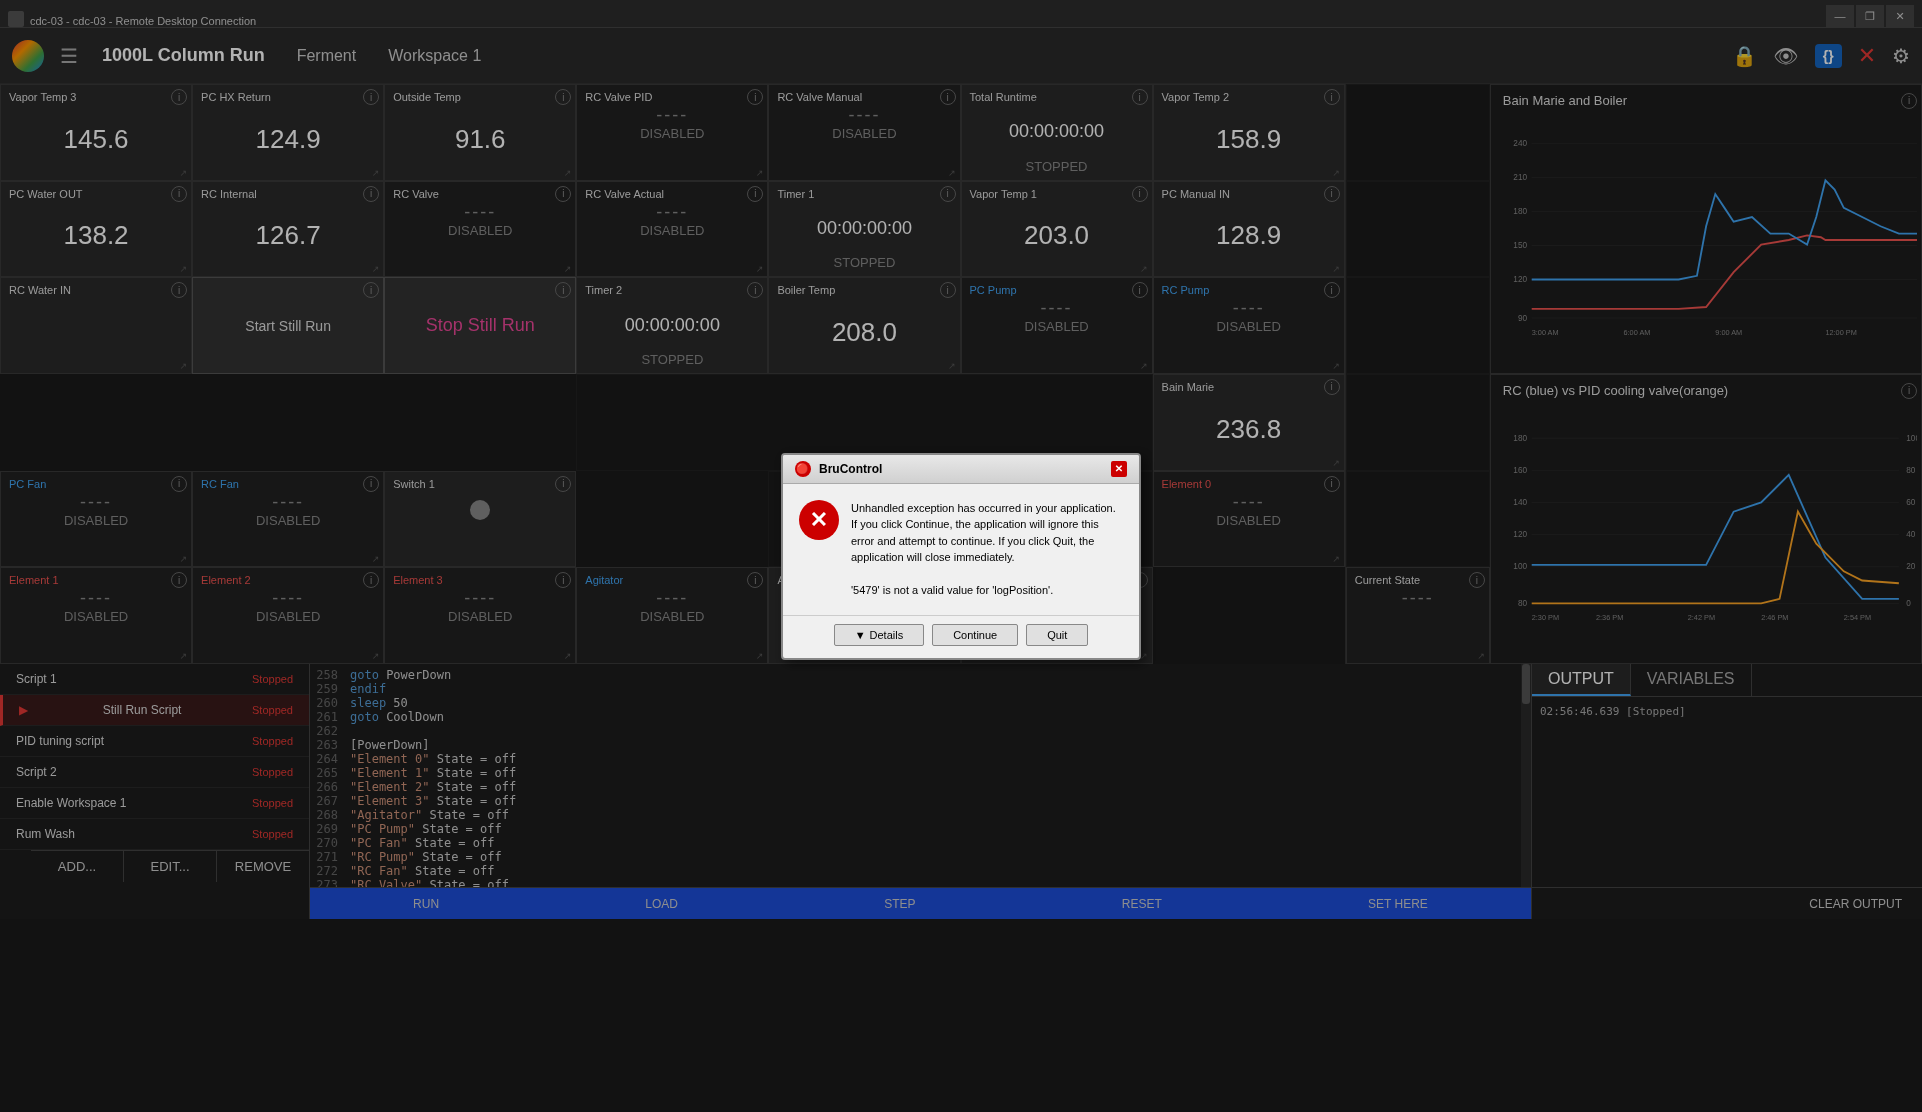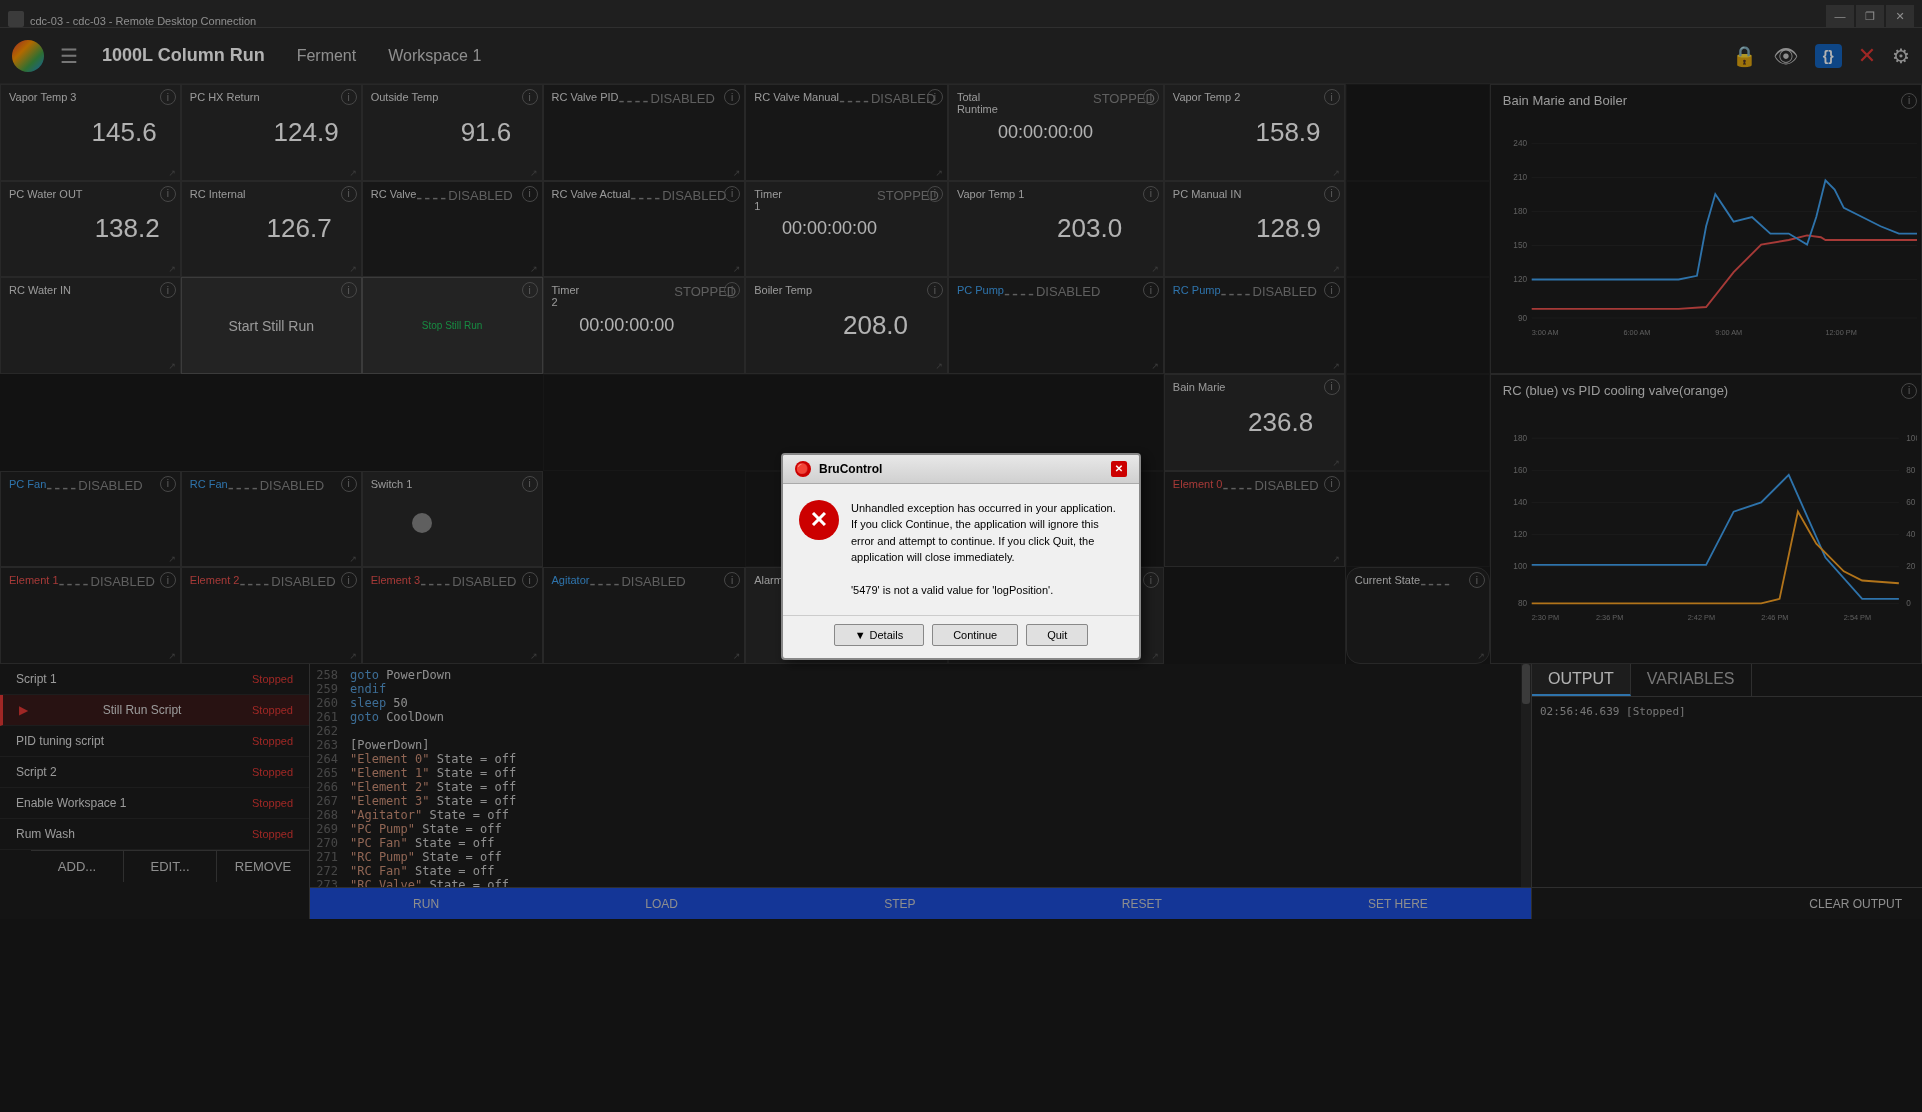--- a/index.html
+++ b/index.html
@@ -20,21 +20,21 @@
     .app-subtitle { font-size: 16px; color: #ccc; margin-right: 32px; }
     .app-workspace { font-size: 16px; color: #ccc; }
     .header-right { margin-left: auto; display: flex; align-items: center; gap: 16px; }
     .header-icon { font-size: 20px; color: #ccc; cursor: pointer; }
     .header-icon.json { background: #1565c0; color: #fff; padding: 4px 8px; border-radius: 4px; font-size: 14px; font-weight: bold; }
     .header-icon.red-x { color: #e53935; font-size: 22px; }
 
     
     .main-content { display: flex; flex-direction: column; height: calc(1112px - 84px); }
 
-    .sensor-card { background: #2a2a2a; border: 1px solid #3a3a3a; padding: 6px 8px; display: flex; flex-direction: row; position: relative; min-height: 80px; }
+    .sensor-card { background: #2a2a2a; border: 1px solid #3a3a3a; padding: 6px 8px; display: flex; flex-direction: column; position: relative; min-height: 80px; }
     .sensor-card.disabled-card { background: #222; }
 
     .sensor-label { font-size: 11px; color: #ddd; margin-bottom: 2px; }
     .sensor-value { font-size: 26px; font-weight: 300; color: #fff; text-align: center; flex: 1; display: flex; align-items: center; justify-content: center; }
     .sensor-value.small { font-size: 18px; }
     .info-icon { position: absolute; top: 4px; right: 4px; width: 16px; height: 16px; border: 1px solid #666; border-radius: 50%; display: flex; align-items: center; justify-content: center; font-size: 10px; color: #888; cursor: pointer; }
     .sensor-status { font-size: 13px; color: #888; text-align: center; }
     .sensor-footer { position: absolute; bottom: 2px; right: 4px; font-size: 9px; color: #555; }
     .sensor-dashes { font-size: 18px; color: #888; text-align: center; letter-spacing: 2px; }
 
@@ -223,21 +223,21 @@
         <span class="sensor-label">RC Water IN</span>
         <div class="info-icon">i</div>
         <div class="sensor-footer">↗</div>
       </div>
       <div class="btn-card sensor-card" style="cursor:pointer; display:flex; align-items:center; justify-content:center;">
         <div class="info-icon">i</div>
         <span style="font-size:14px; color:#ddd;">Start Still Run</span>
       </div>
       <div class="btn-card sensor-card" style="cursor:pointer; display:flex; align-items:center; justify-content:center;">
         <div class="info-icon">i</div>
-        <span style="font-size:10px; color:#22c55e;">Stop Still Run</span>
+        <span style="font-size:18px; color:#ec4899;">Stop Still Run</span>
       </div>
       <div class="sensor-card">
         <span class="sensor-label">Timer 2</span>
         <div class="info-icon">i</div>
         <div class="sensor-value small">00:00:00:00</div>
         <div class="sensor-status">STOPPED</div>
       </div>
 
       <div class="sensor-card">
         <span class="sensor-label">Boiler Temp</span>
@@ -348,21 +348,21 @@
 
         <div style="display: flex; flex-direction: column;">
 
           <div style="flex: 5; display: flex; flex-direction: column; justify-content: flex-end;">
 
             <div class="sensor-card" style="flex: 1; background:#1a1a1a; border-color:#222;"></div>
             <div class="sensor-card" style="flex: 1; background:#1a1a1a; border-color:#222;"></div>
             <div class="sensor-card" style="flex: 1; background:#1a1a1a; border-color:#222;"></div>
             <div class="sensor-card" style="flex: 1; background:#1a1a1a; border-color:#222;"></div>
             <div class="sensor-card" style="flex: 1; background:#1a1a1a; border-color:#222;"></div>
-            <div class="sensor-card disabled-card" style="flex: 1; border-radius: 14px;">
+            <div class="sensor-card disabled-card" style="flex: 1;">
               <span class="sensor-label">Current State</span>
               <div class="info-icon">i</div>
               <div class="sensor-dashes">----</div>
               <div class="sensor-footer">↗</div>
             </div>
           </div>
         </div>
 
         <div style="display: flex; flex-direction: column; flex: 1;">
 

